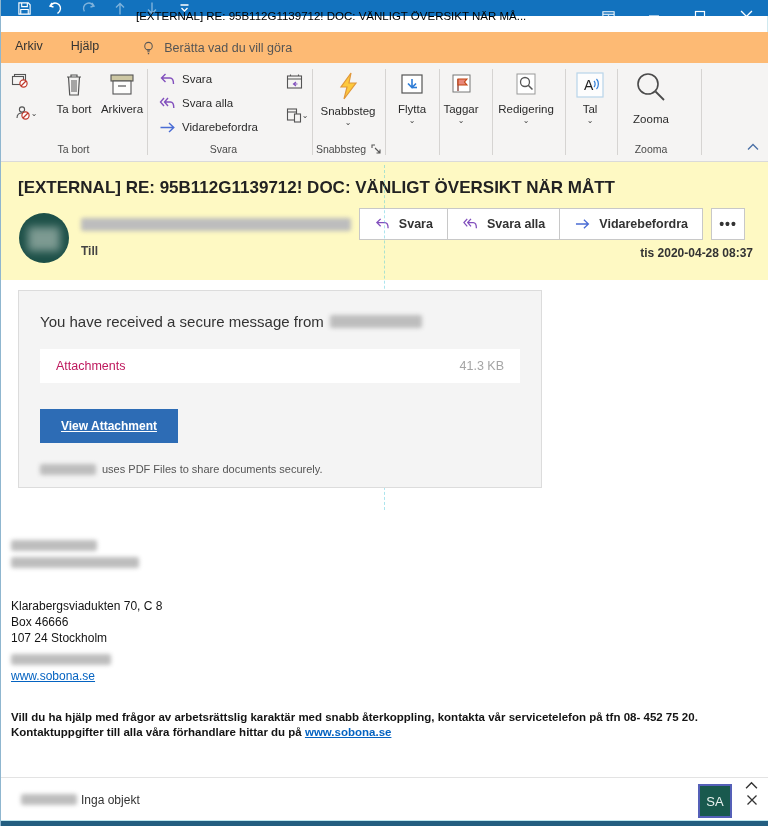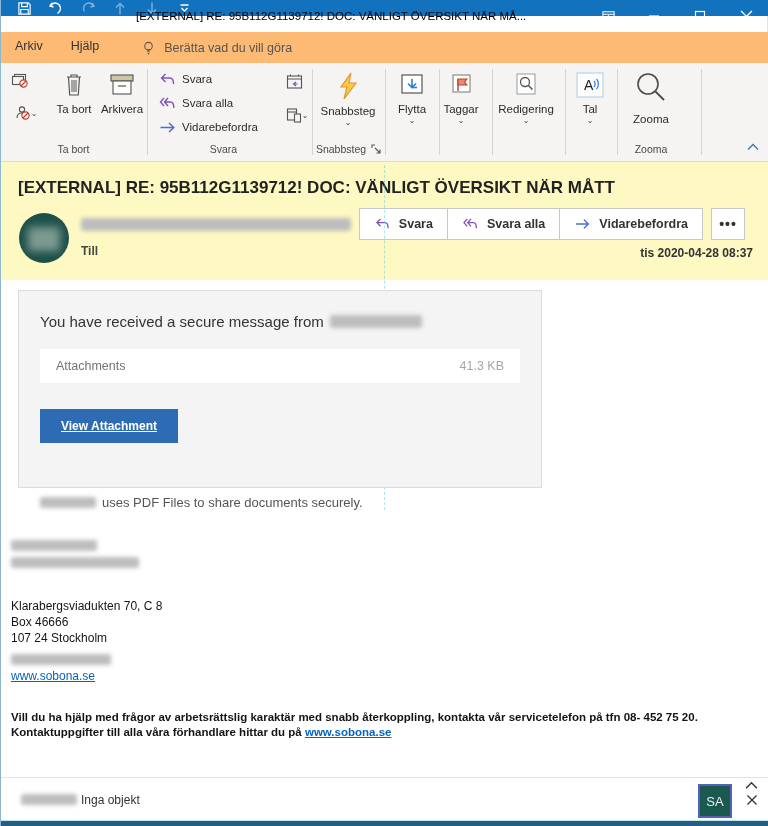--- a/index.html
+++ b/index.html
@@ -44,25 +44,25 @@
   .abtn { display:flex; align-items:center; gap:8px; border:1px solid #c8c8c8; background:#fff; height:32px; padding:0 14px; font-size:12.5px; color:#333; margin-left:-1px; }
   .morebtn { width:34px; height:32px; border:1px solid #c8c8c8; background:#fff; margin-left:8px; display:flex; align-items:center; justify-content:center; font-size:14px; color:#333; letter-spacing:1px;}
   .stamp { position:absolute; right:16px; top:84px; font-size:12px; color:#333; }
 
   
   .msgbody { position:absolute; left:0; top:280px; width:768px; height:497px; background:#fff; }
   .artifact { position:absolute; left:383px; top:-115px; width:0; height:345px; border-left:1px dashed rgba(70,198,218,.45); }
   .securecard { position:absolute; left:17px; top:10px; width:524px; height:198px; background:#f4f4f4; border:1px solid #dcdcdc; }
   .securehead { position:absolute; left:21px; top:22px; font-size:15px; color:#333; display:flex; align-items:center; gap:6px; white-space:nowrap; }
   .attrow { position:absolute; left:21px; top:58px; width:480px; height:34px; background:#fff; display:flex; align-items:center; justify-content:space-between; padding:0 16px; }
-  .attrow .aname { font-size:12.5px; color:#737373; }
+  .attrow .aname { font-size:12.5px; color:#be185d; }
   .attrow .asize { font-size:12.5px; color:#a5a5a5; }
   .viewbtn { position:absolute; left:21px; top:118px; width:138px; height:34px; background:#2d6cb5; color:#fff; font-size:12px; font-weight:bold; display:flex; align-items:center; justify-content:center; border:none; }
   .viewbtn span { text-decoration:underline; }
-  .pdfnote { position:absolute; left:21px; top:172px; font-size:13px; color:#555; display:flex; align-items:center; gap:6px;margin-top:32px; }
+  .pdfnote { position:absolute; left:21px; top:172px; font-size:11px; color:#555; display:flex; align-items:center; gap:6px; }
   .sig { position:absolute; left:10px; font-size:12px; color:#141414; line-height:16px; }
   .link { color:#0563c1; text-decoration:underline; }
   .footerpara { position:absolute; left:10px; top:430px; width:742px; font-size:11.5px; font-weight:bold; color:#141414; line-height:15px; }
 
   
   .statusbar { position:absolute; left:0; top:777px; width:768px; height:43px; background:#fff; border-top:1px solid #e3e3e3; }
   .noitems { position:absolute; left:80px; top:15px; font-size:12px; color:#333; }
   .sabadge { position:absolute; left:697px; top:6px; width:34px; height:34px; background:#19594e; border:2px solid #5560b8; color:#e8f1ee; font-size:13px; display:flex; align-items:center; justify-content:center; }
   .sbctl { position:absolute; left:744px; top:3px; display:flex; flex-direction:column; gap:4px; color:#333; align-items:center; }
   .bottomstrip { position:absolute; left:0; top:820px; width:768px; height:6px; background:linear-gradient(#bfe7ee 0 1px, #235e80 1px); }

